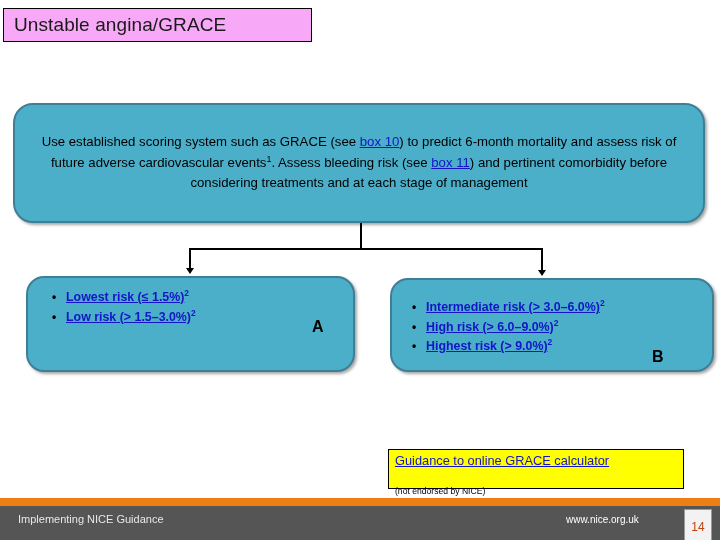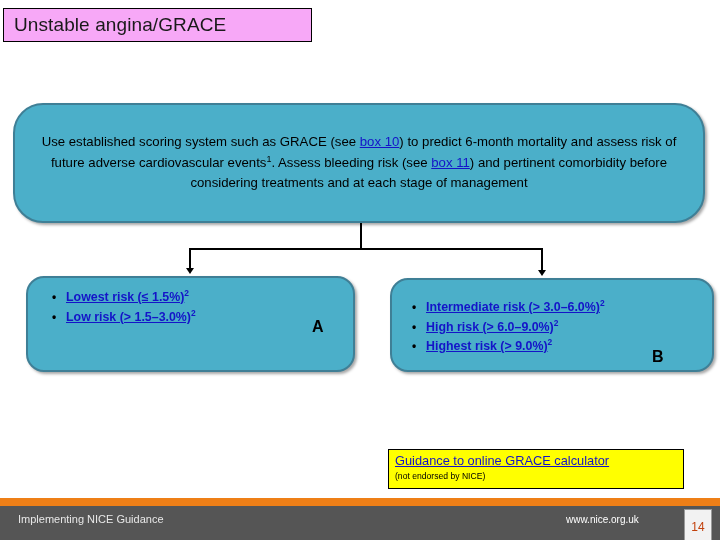--- a/index.html
+++ b/index.html
@@ -34,21 +34,21 @@
     padding-left: 10px;
     letter-spacing: 0.1px;
     white-space: nowrap;
   }
 
   
   .teal-box {
     position: absolute;
     background: #4bafc9;
     border: 2px solid #3f7f96;
-    border-radius: 30px;
+    border-radius: 20px;
     box-sizing: border-box;
     box-shadow: 2px 2px 3px rgba(0,0,0,0.35);
   }
 
   #main-box {
     left: 13px;
     top: 103px;
     width: 692px;
     height: 120px;
     display: flex;
@@ -176,21 +176,21 @@
     color: #1414c8;
     text-decoration: underline;
     display: block;
     line-height: 1.2;
     white-space: nowrap;
   }
   #hyperlink-note {
     font-size: 8.6px;
     color: #000000;
     display: block;
-    margin-top: 3px;
+    margin-top: 18px;
   }
 
   
   #footer-stripe {
     position: absolute;
     left: 0;
     top: 498px;
     width: 720px;
     height: 8px;
     background: #ee7f17;

